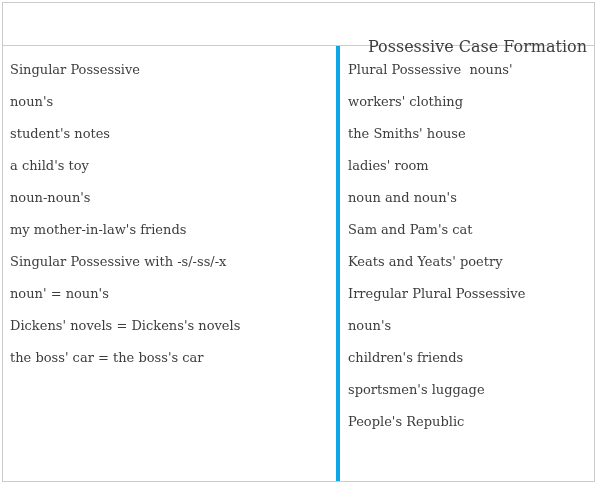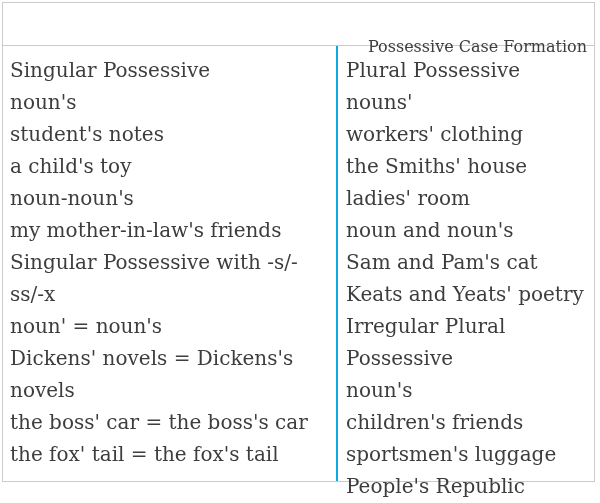--- a/index.html
+++ b/index.html
@@ -41,25 +41,25 @@
     align-items: stretch;
   }
   .col {
     padding: 8px 7px 8px 7px;
   }
   .col-left {
     width: 333px;
   }
   .col-right {
     flex: 1;
-    border-left: 2px solid #0ea5e9;
+    border-left: 4px solid #0ea5e9;
     padding-left: 8px;
   }
   .row {
-    font-size: 20px;
+    font-size: 13px;
     line-height: 32px;
     white-space: pre-wrap;
   }
 </style>
 </head>
 <body>
 
 <div class="page">
   <div class="ptable">
 
@@ -73,21 +73,20 @@
         <div class="row">Singular Possessive</div>
         <div class="row">noun's</div>
         <div class="row">student's notes</div>
         <div class="row">a child's toy</div>
         <div class="row">noun-noun's</div>
         <div class="row">my mother-in-law's friends</div>
         <div class="row">Singular Possessive with -s/-ss/-x</div>
         <div class="row">noun' = noun's</div>
         <div class="row">Dickens' novels = Dickens's novels</div>
         <div class="row">the boss' car = the boss's car</div>
-        <div class="row">the fox' tail = the fox's tail</div>
       </div>
 
       <div class="col col-right">
         <div class="row">Plural Possessive  nouns'</div>
         <div class="row">workers' clothing</div>
         <div class="row">the Smiths' house</div>
         <div class="row">ladies' room</div>
         <div class="row">noun and noun's</div>
         <div class="row">Sam and Pam's cat</div>
         <div class="row">Keats and Yeats' poetry</div>

